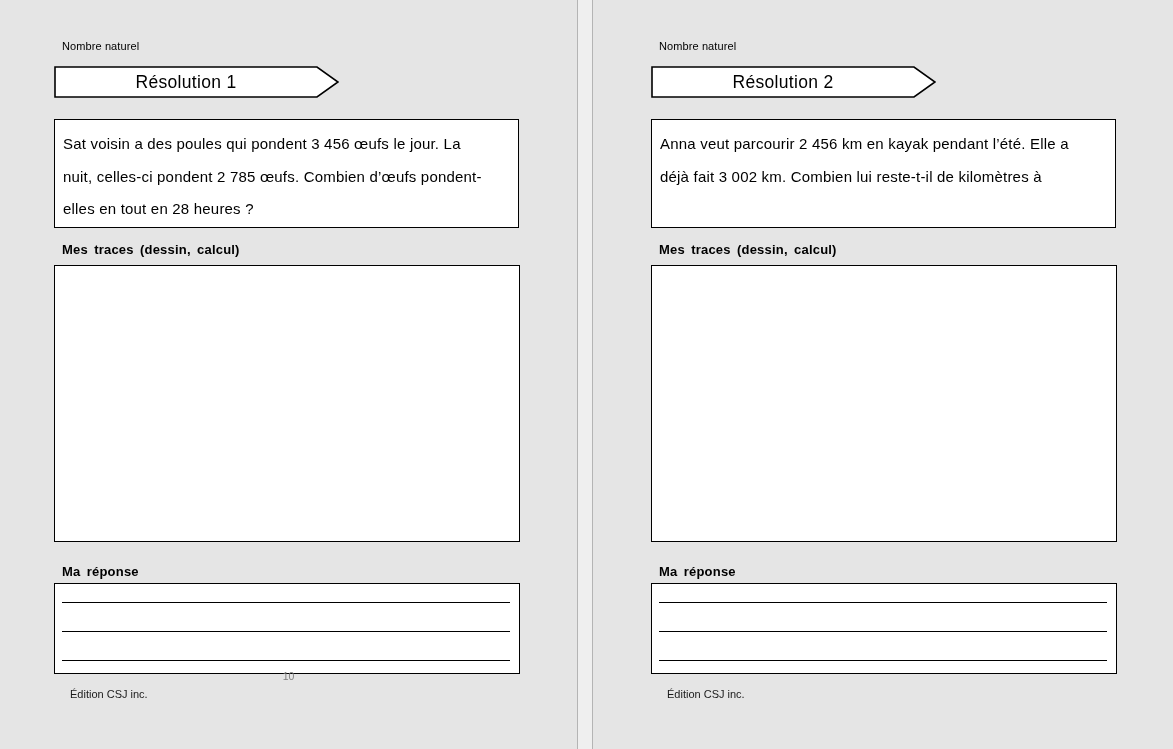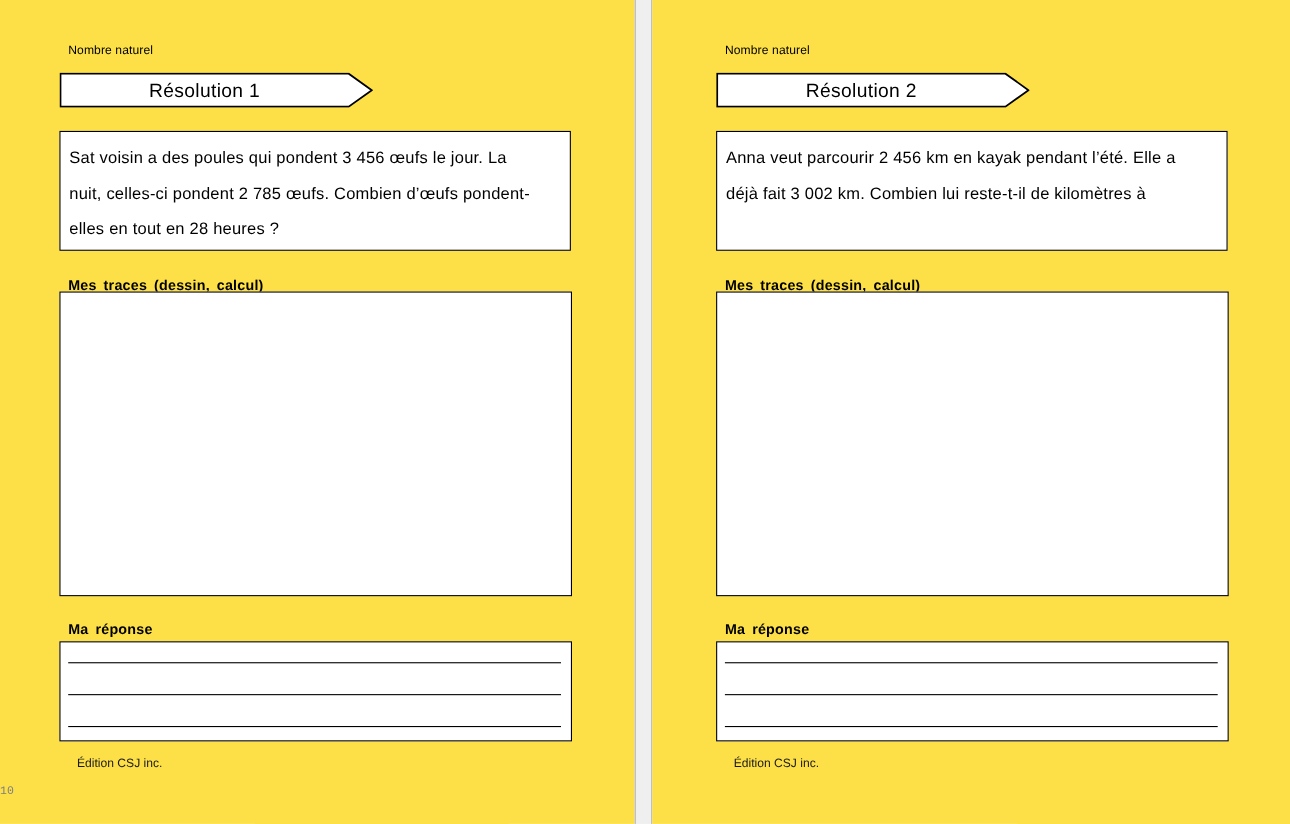--- a/index.html
+++ b/index.html
@@ -22,21 +22,21 @@
     height: 749px;
     background: #efefef;
     border-left: 1px solid #b4b4b4;
     border-right: 1px solid #b4b4b4;
   }
 
   .page {
     position: absolute;
     top: 0;
     height: 749px;
-    background: #fde047;
+    background: #e5e5e5;
   }
   .page--left  { left: 0;     width: 577px; --ml: 54px; }
   .page--right { left: 593px; width: 580px; --ml: 58px; }
 
   .category {
     position: absolute;
     left: calc(var(--ml) + 8px);
     top: 40px;
     font-size: 11px;
     letter-spacing: 0.1px;
@@ -82,21 +82,21 @@
   }
 
   .section-label {
     position: absolute;
     left: calc(var(--ml) + 8px);
     font-weight: bold;
     font-size: 13px;
     letter-spacing: 0.2px;
     word-spacing: 2.5px;
   }
-  .section-label--traces { top: 252px; }
+  .section-label--traces { top: 242px; }
   .section-label--answer { top: 564px; }
 
   .traces-box {
     position: absolute;
     left: var(--ml);
     top: 265px;
     width: 466px;
     height: 277px;
     border: 1.5px solid #000;
     background: #fff;
@@ -125,25 +125,24 @@
   .footer-brand {
     position: absolute;
     left: calc(var(--ml) + 16px);
     top: 688px;
     font-size: 11px;
     color: #1a1a1a;
   }
   .footer-pagenum {
     position: absolute;
     left: 0; right: 0;
-    top: 714px;
-    text-align: left;
+    top: 670px;
+    text-align: center;
     font-size: 10.5px;
     color: #7f7f7f;
-    font-family: Liberation Mono, monospace;
   }
 </style>
 </head>
 <body>
 
 <div class="stage">
 
   <section class="page page--left">
     <div class="category">Nombre naturel</div>
 

